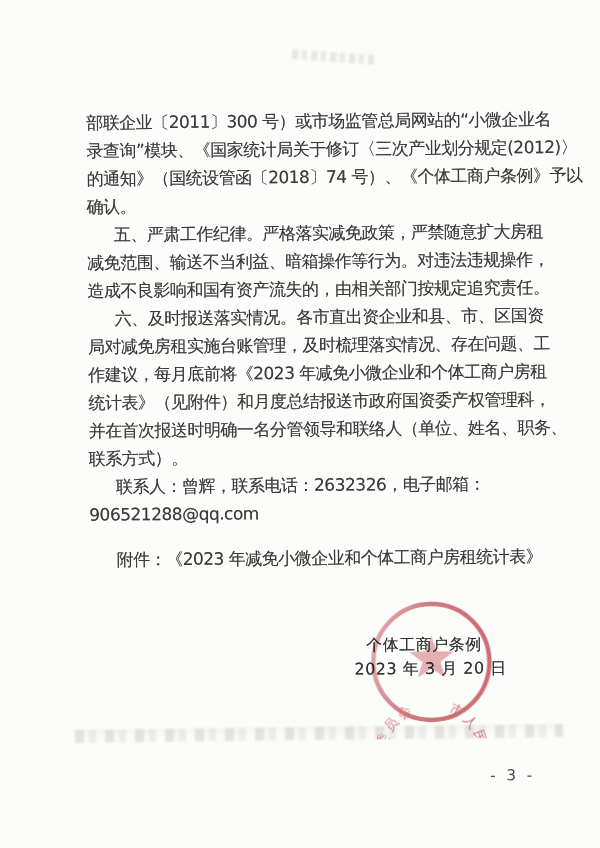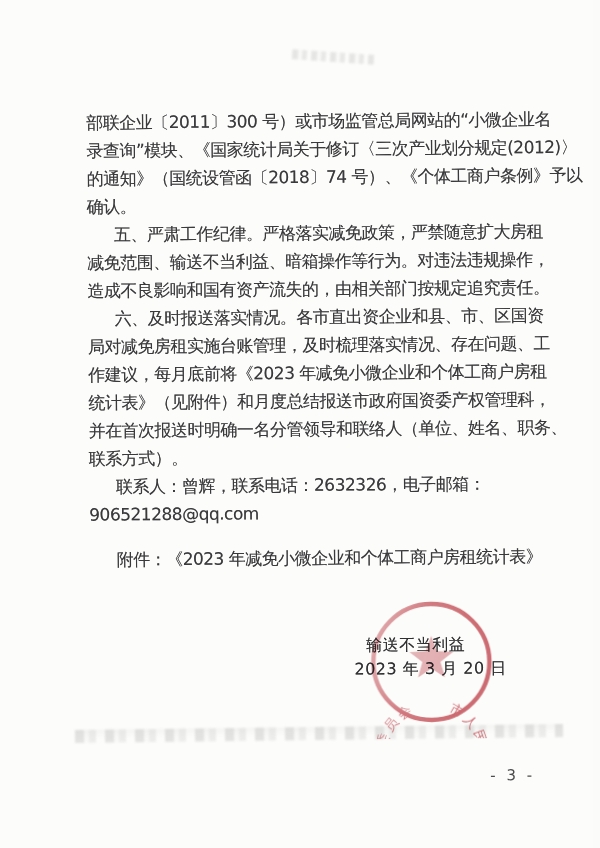--- a/index.html
+++ b/index.html
@@ -121,21 +121,21 @@
       <div class="l j">局对减免房租实施台账管理，及时梳理落实情况、存在问题、工</div>
       <div class="l j">作建议，每月底前将《2023 年减免小微企业和个体工商户房租</div>
       <div class="l j">统计表》（见附件）和月度总结报送市政府国资委产权管理科，</div>
       <div class="l j">并在首次报送时明确一名分管领导和联络人（单位、姓名、职务、</div>
       <div class="l">联系方式）。</div>
       <div class="l ind">联系人：曾辉，联系电话：2632326，电子邮箱：</div>
       <div class="l">906521288@qq.com</div>
       <div class="l ind att">附件：《2023 年减免小微企业和个体工商户房租统计表》</div>
     </div>
 
-    <div class="sig-org">输送不当利益</div>
+    <div class="sig-org">个体工商户条例</div>
     <div class="sig-date">2023 年 3 月 20 日</div>
 
     <svg class="seal" viewBox="0 0 154 154" xmlns="http://www.w3.org/2000/svg">
       <circle cx="77" cy="77" r="58" fill="none" stroke="#c04a52" stroke-width="4.4" stroke-opacity="0.88"></circle>
       <polygon points="77,51 82.6,66.3 98.9,66.9 86,76.9 90.5,92.6 77,83.5 63.5,92.6 68,76.9 55.1,66.9 71.4,66.3" fill="#c4525a" fill-opacity="0.52"></polygon>
       <path id="sealTextPath" d="M 77,124 A 47,47 0 1 1 76.9,124" fill="none"></path>
       <text font-size="13.5" letter-spacing="2.8" fill="#c85660" fill-opacity="0.9" font-family="DejaVu Sans, sans-serif">
         <textPath href="#sealTextPath" startOffset="50%" text-anchor="middle">市人民政府国有资产监督管理委员会</textPath>
       </text>
     </svg>

